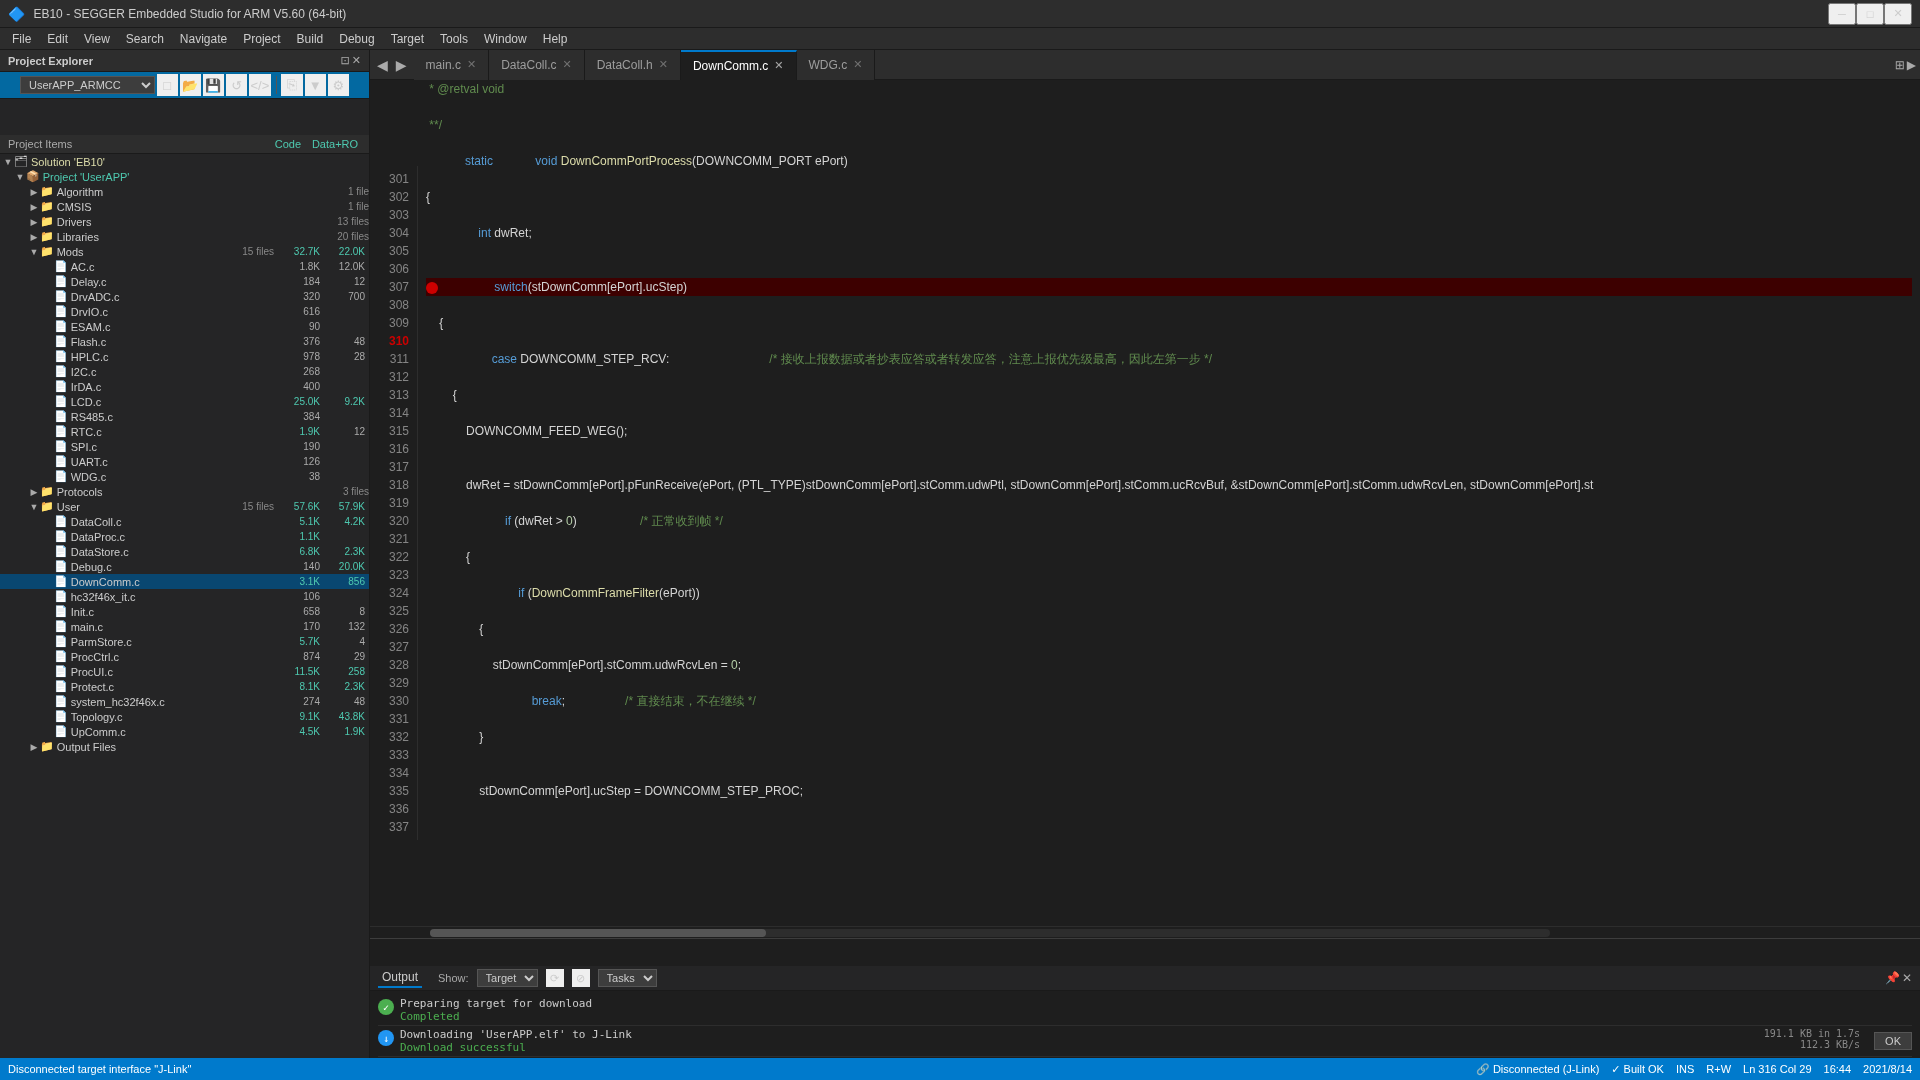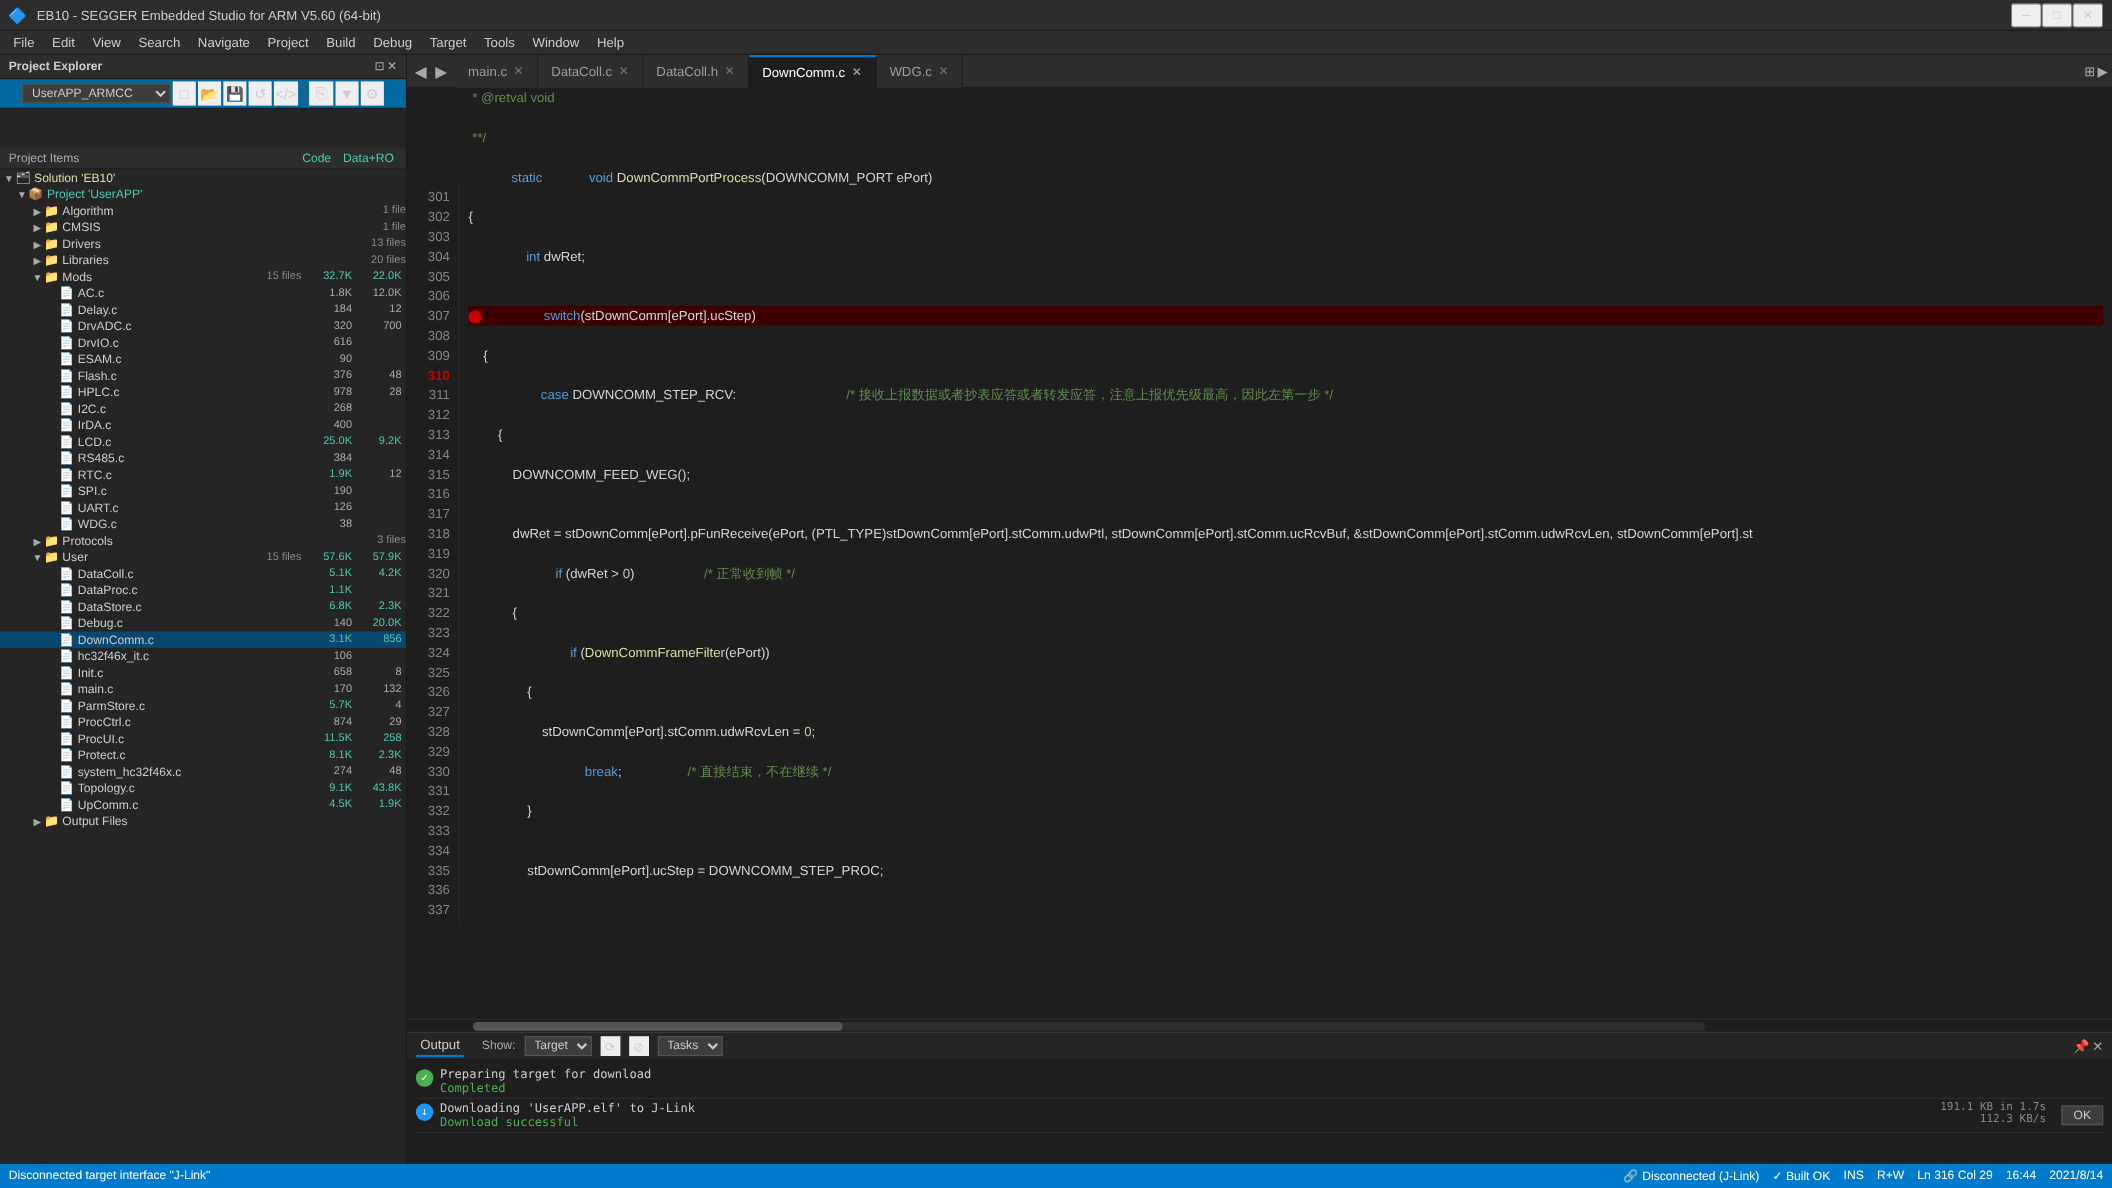--- a/index.html
+++ b/index.html
@@ -57,21 +57,21 @@
     #code-content { flex: 1; padding: 4px 8px; overflow: auto; line-height: 18px; white-space: pre; }
     
     .code-line { line-height: 18px; display: block; }
     .kw { color: #569cd6; margin-left: 39px; }
     .fn { color: #dcdcaa; }
     .cm { color: #608b4e; }
     .num { color: #b5cea8; }
     
     
     #output-panel { background: #1e1e1e; border-top: 1px solid #3d3d3d; height: 120px; display: flex; flex-direction: column; }
-    #output-header { background: #252526; padding: 2px 8px; display: flex; align-items: center; border-bottom: 1px solid #1a1a1a; gap: 8px; }
+    #output-header { background: #252526; padding: 2px 8px; display: flex; align-items: center; border-bottom: 1px solid #1a1a1a; gap: 8px; margin-top: 27px; }
     #output-header .tab-label { font-size: 12px; color: #ccc; padding: 2px 4px; cursor: pointer; border-bottom: 2px solid #007acc; }
     #output-content { flex: 1; overflow-y: auto; padding: 4px 8px; font-family: 'Consolas', monospace; font-size: 11px; }
     .output-row { display: flex; align-items: flex-start; padding: 2px 0; gap: 6px; border-bottom: 1px solid #2d2d2d; }
     .output-icon { width: 16px; height: 16px; border-radius: 50%; display: flex; align-items: center; justify-content: center; font-size: 10px; flex-shrink: 0; }
     .output-icon.ok { background: #4caf50; color: white; }
     .output-icon.dl { background: #2196f3; color: white; }
     
     
     #status-bar { background: #007acc; height: 22px; display: flex; align-items: center; padding: 0 8px; font-size: 11px; color: white; gap: 12px; }
     #status-bar .right { margin-left: auto; display: flex; gap: 12px; }

